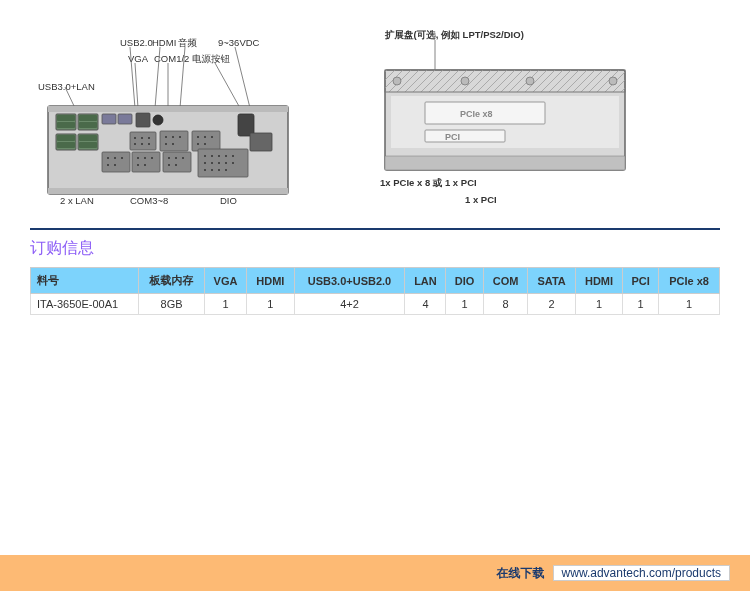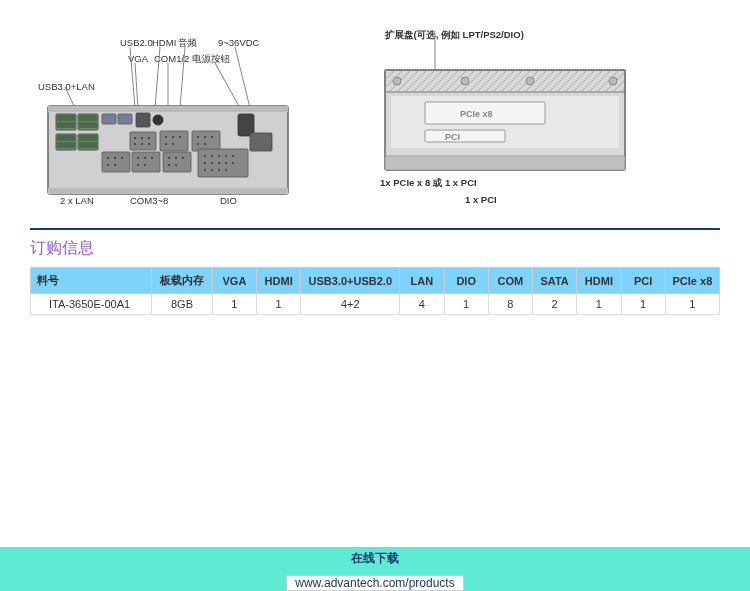--- a/index.html
+++ b/index.html
@@ -86,48 +86,47 @@
       font-weight: bold;
       color: #333;
       white-space: nowrap;
     }
 
     th:first-child {
       text-align: left;
     }
 
     td {
-      padding: 4px 18px;
+      padding: 4px 6px;
       text-align: center;
       border: 1px solid #ddd;
       color: #333;
     }
 
     td:first-child {
       text-align: left;
     }
 
     tbody tr:nth-child(even) {
       background: #f7f7f7;
     }
 
     
     .footer {
       position: absolute;
       bottom: 0;
       left: 0;
       right: 0;
-      height: 44px;
-      background: #5eead4;
+      height: 36px;
+      background: #fdba74;
       display: flex;
       align-items: center;
       justify-content: flex-end;
       padding: 0 20px;
       gap: 8px;
-      flex-direction: column;
     }
 
     .footer-label {
       font-size: 12px;
       color: #1a3a6e;
       font-weight: bold;
     }
 
     .footer-url {
       font-size: 12px;

